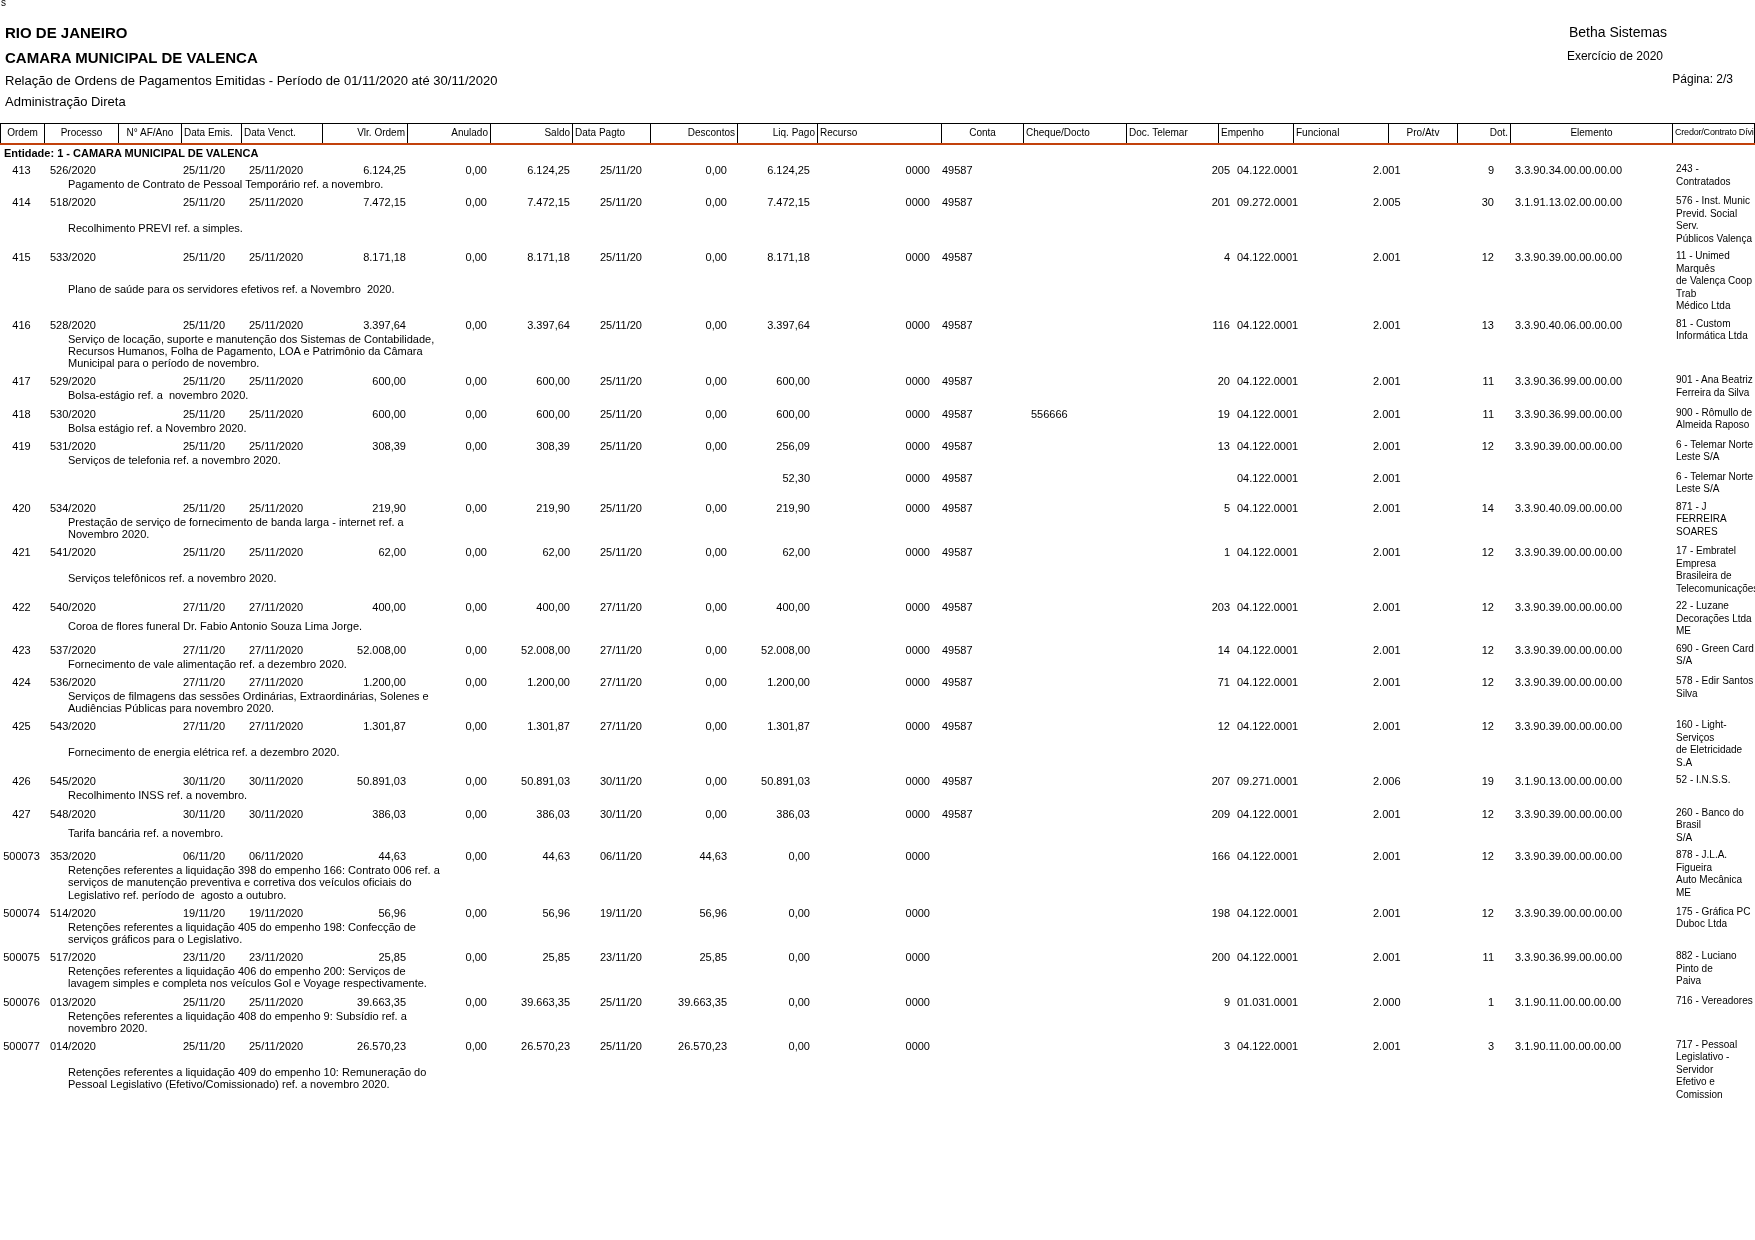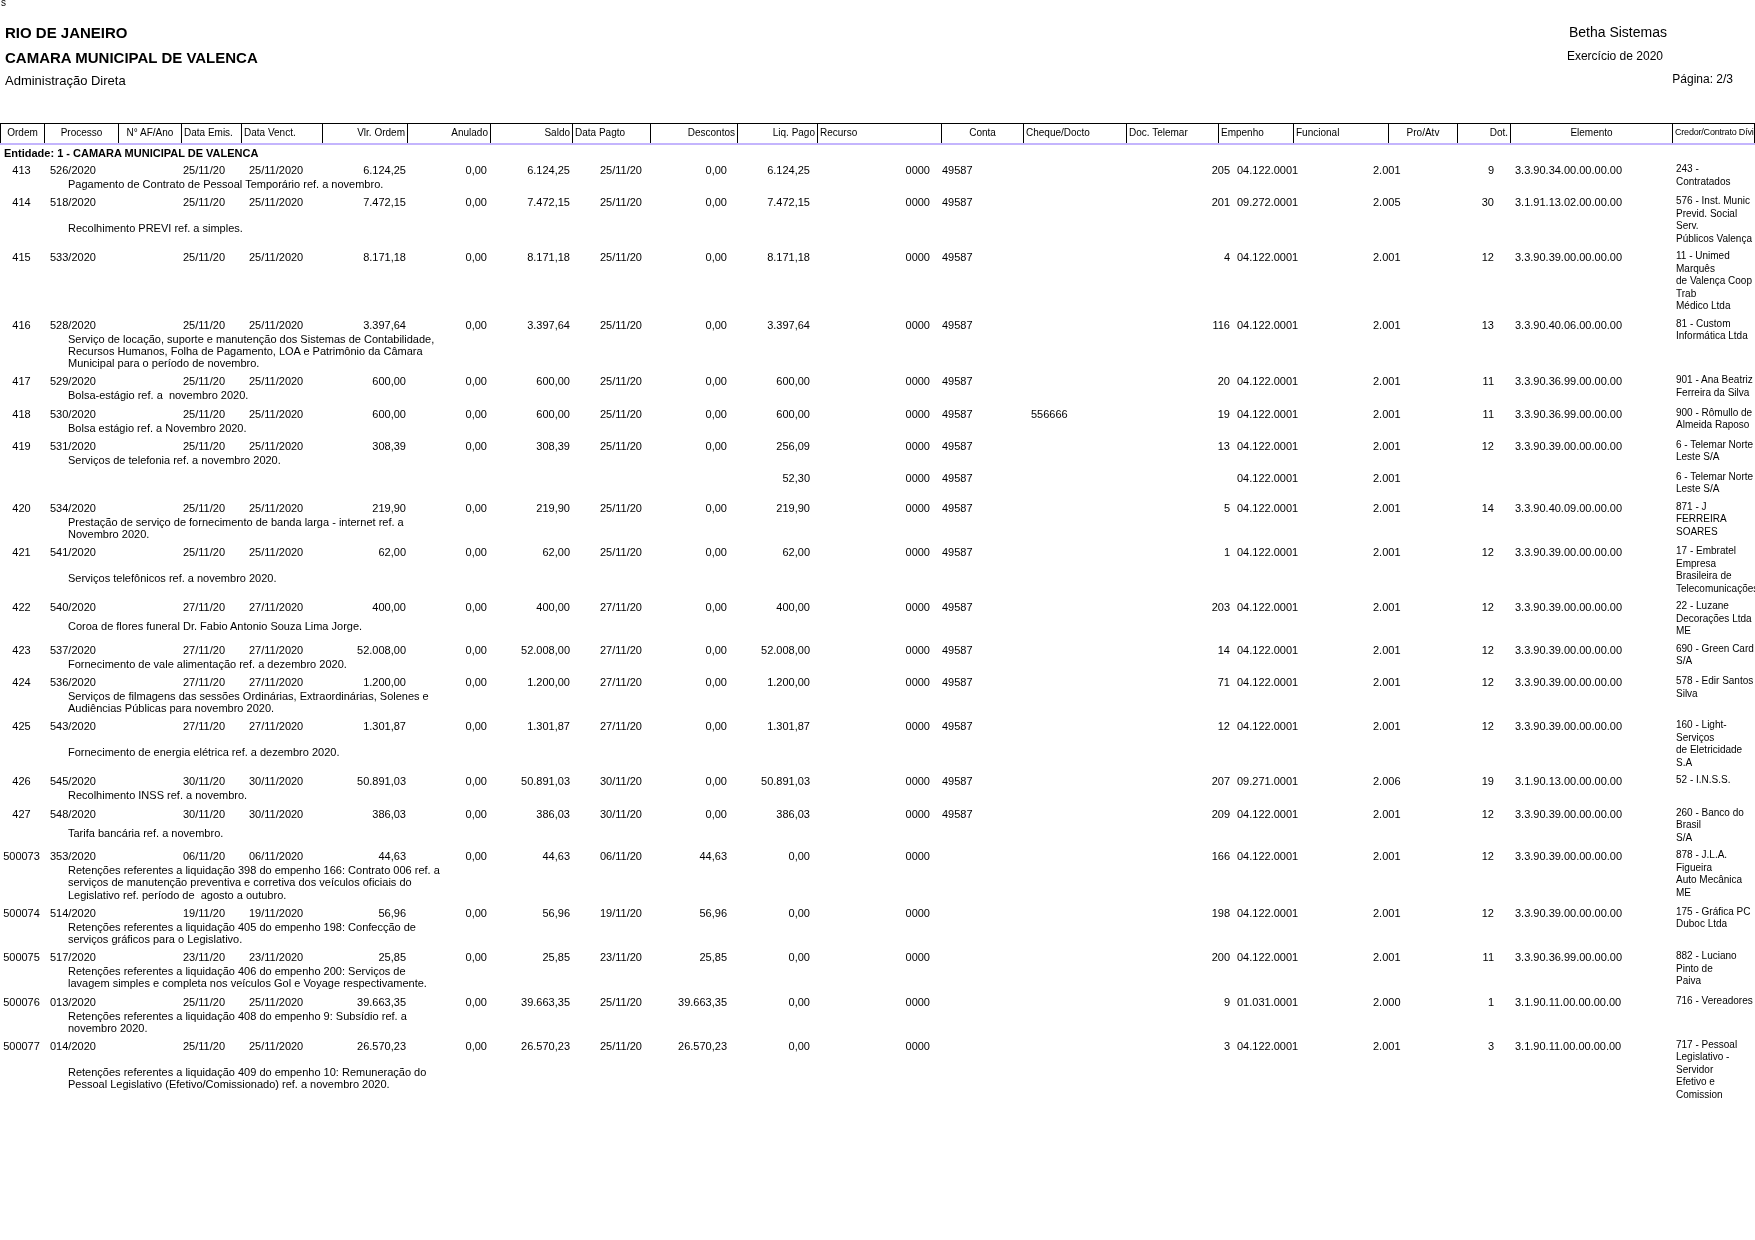--- a/index.html
+++ b/index.html
@@ -8,21 +8,21 @@
   .artifact{position:absolute;left:1px;top:-3px;font-size:10px;}
   .hdr-left{position:absolute;left:5px;top:20px;}
   .t1{font-size:15px;font-weight:bold;line-height:25px;white-space:nowrap;}
   .t2{font-size:13px;line-height:21px;white-space:nowrap;}
   .vendor{position:absolute;top:24px;right:88px;font-size:14px;margin-left:27px;}
   .exercise{position:absolute;top:49px;right:92px;font-size:12px;}
   .pagenum{position:absolute;top:72px;right:22px;font-size:12px;}
 
   .thead{position:absolute;left:0;top:123px;display:grid;height:19px;
          grid-template-columns:44px 74px 63px 60px 81px 85px 83px 82px 78px 87px 80px 124px 82px 103px 92px 75px 95px 69px 53px 162px 83px;
-         border-top:1px solid #000;border-bottom:2px solid #c4b5fd;}
+         border-top:1px solid #000;border-bottom:2px solid #c2410c;}
   .hcell{font-size:10px;line-height:17px;border-left:1px solid #000;overflow:hidden;
          white-space:nowrap;padding:0 2px;box-sizing:border-box;}
   .hcell:last-child{border-right:1px solid #000;}
   .al{text-align:left}.ar{text-align:right}.ac{text-align:center}
   .tight{font-size:9px;letter-spacing:-0.2px;}
 
   .entline{position:absolute;left:4px;top:147px;font-size:11px;font-weight:bold;white-space:nowrap;}
 
   #rows{position:absolute;left:0;top:160px;padding-top:3px;}
   .data-row{display:grid;margin-bottom:5px;
@@ -51,20 +51,21 @@
 </style>
 </head>
 <body>
 
 <div class="page">
   <span class="artifact">s</span>
 
   <div class="hdr-left">
     <div class="t1">RIO DE JANEIRO</div>
     <div class="t1">CAMARA MUNICIPAL DE VALENCA</div>
+    <div class="t2">Relação de Ordens de Pagamentos Emitidas - Período de 01/11/2020 até 30/11/2020</div>
     <div class="t2">Administração Direta</div>
   </div>
 
   <div class="vendor">Betha Sistemas</div>
   <div class="exercise">Exercício de 2020</div>
   <div class="pagenum">Página: 2/3</div>
 
   <div class="thead" id="thead">
       <div class="hcell ac">Ordem</div>
       <div class="hcell ac">Processo</div>
@@ -157,20 +158,21 @@
         <div class="cell c13"></div>
         <div class="cell c14"></div>
         <div class="cell c15">4</div>
         <div class="cell c16">04.122.0001</div>
         <div class="cell c17">2.001</div>
         <div class="cell c18">12</div>
         <div class="cell c19">3.3.90.39.00.00.00.00</div>
         <div class="credor">11 - Unimed Marquês
 de Valença Coop Trab
 Médico Ltda</div>
+        <div class="desc">Plano de saúde para os servidores efetivos ref. a Novembro  2020.</div>
       </div>
       <div class="data-row">
         <div class="cell c0">416</div>
         <div class="cell c1">528/2020</div>
         <div class="cell c2"></div>
         <div class="cell c3">25/11/20</div>
         <div class="cell c4">25/11/2020</div>
         <div class="cell c5">3.397,64</div>
         <div class="cell c6">0,00</div>
         <div class="cell c7">3.397,64</div>

